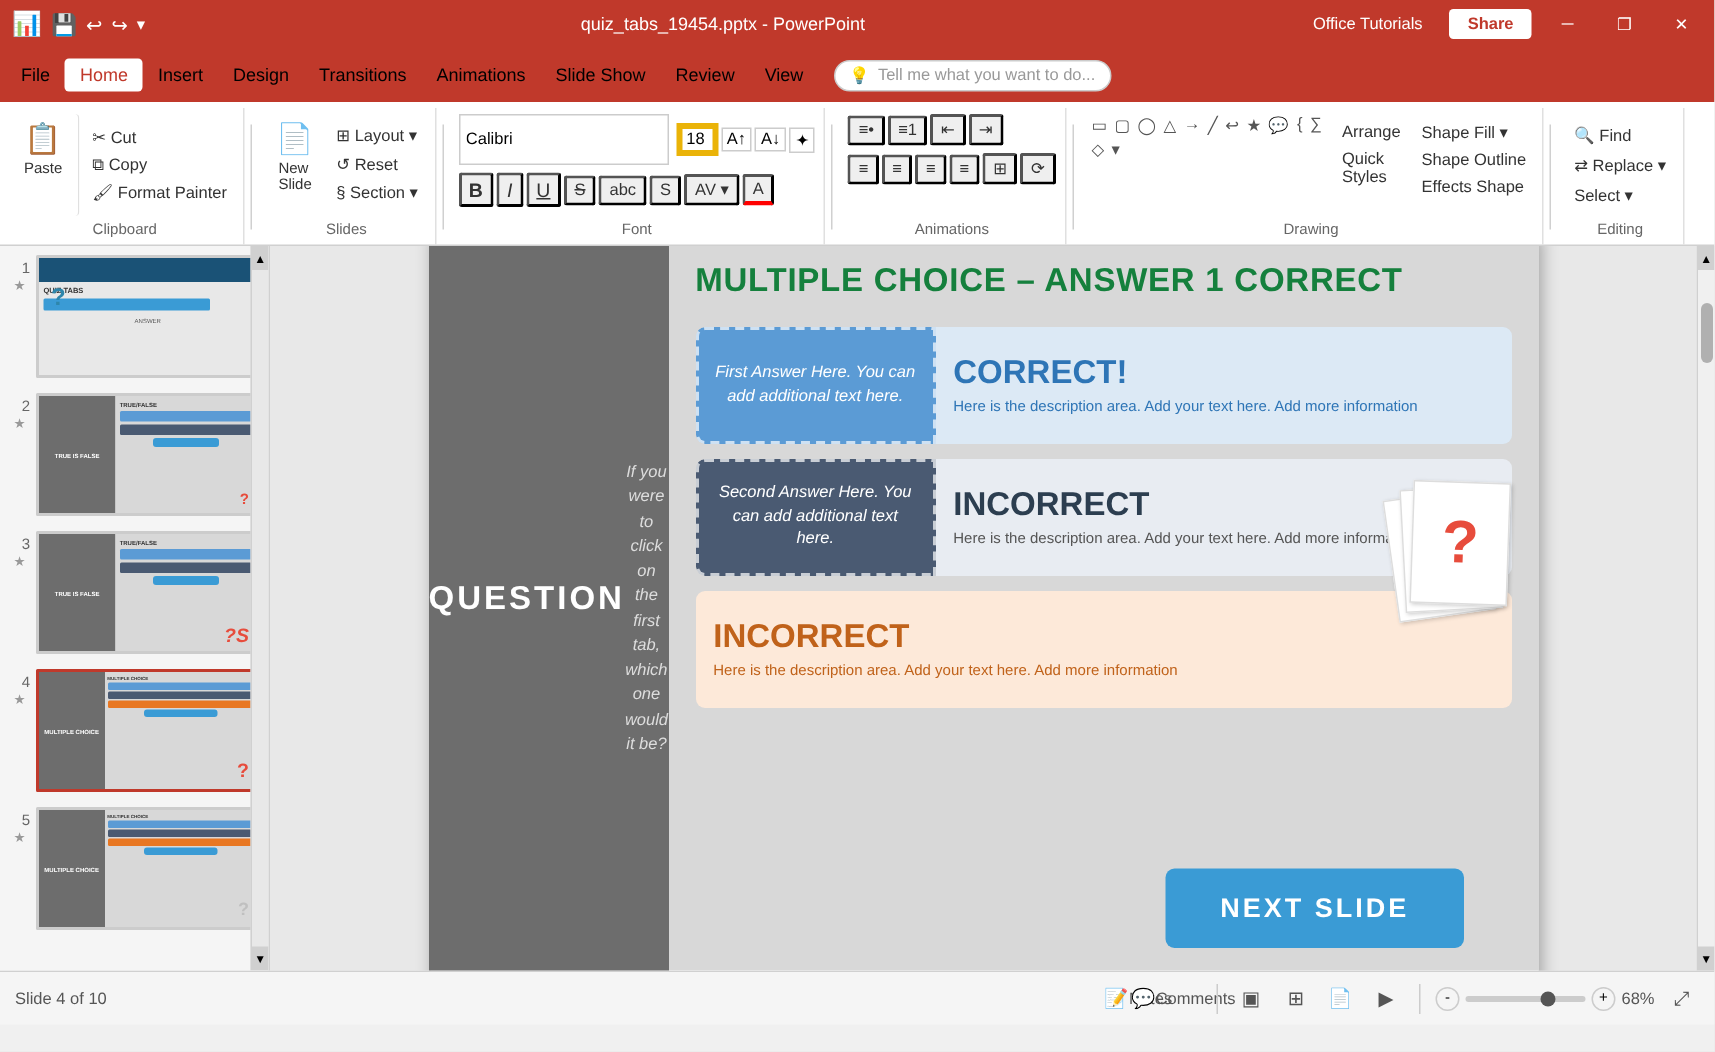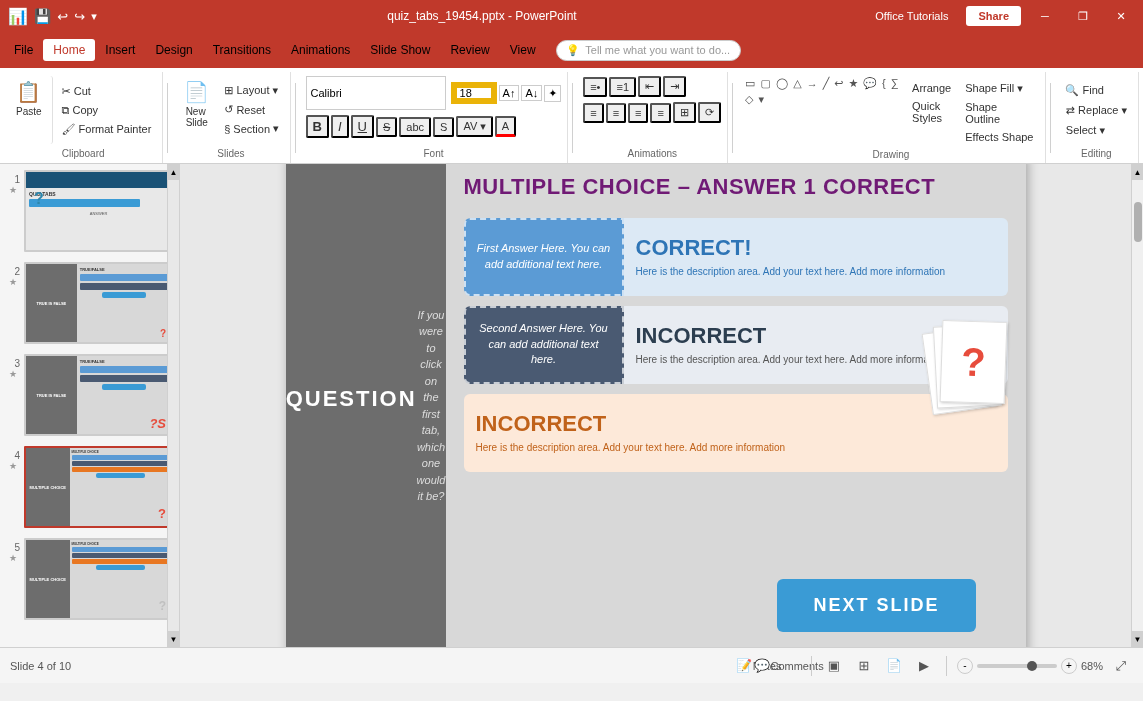--- a/index.html
+++ b/index.html
@@ -85,22 +85,22 @@
     }
     .format-box {
       border: 1px solid #ccc;
       padding: 16px 4px;
       font-size: 11px;
       width: 140px;
       height: 22px;
       margin-right: 3px;
     }
     .font-size-box {
-      border: 6px solid #eab308;
-      width: 46px;
+      border: 4px solid #eab308;
+      width: 28px;
       height: 22px;
       font-size: 11px;
       padding: 2px 3px;
     }
 
     
     .main-area {
       display: flex;
       height: calc(701px - 32px - 36px - 96px - 18px - 36px);
       background: #e8e8e8;
@@ -217,21 +217,21 @@
     .slide-right {
       flex: 1;
       background: #d8d8d8;
       display: flex;
       flex-direction: column;
       padding: 18px 18px 10px;
     }
     .slide-title {
       font-size: 22px;
       font-weight: bold;
-      color: #701a75;
+      color: #15803d;
       margin-bottom: 18px;
       text-transform: uppercase;
       letter-spacing: 0.5px;
     }
 
     
     .answers-area {
       display: flex;
       flex-direction: column;
       gap: 10px;

